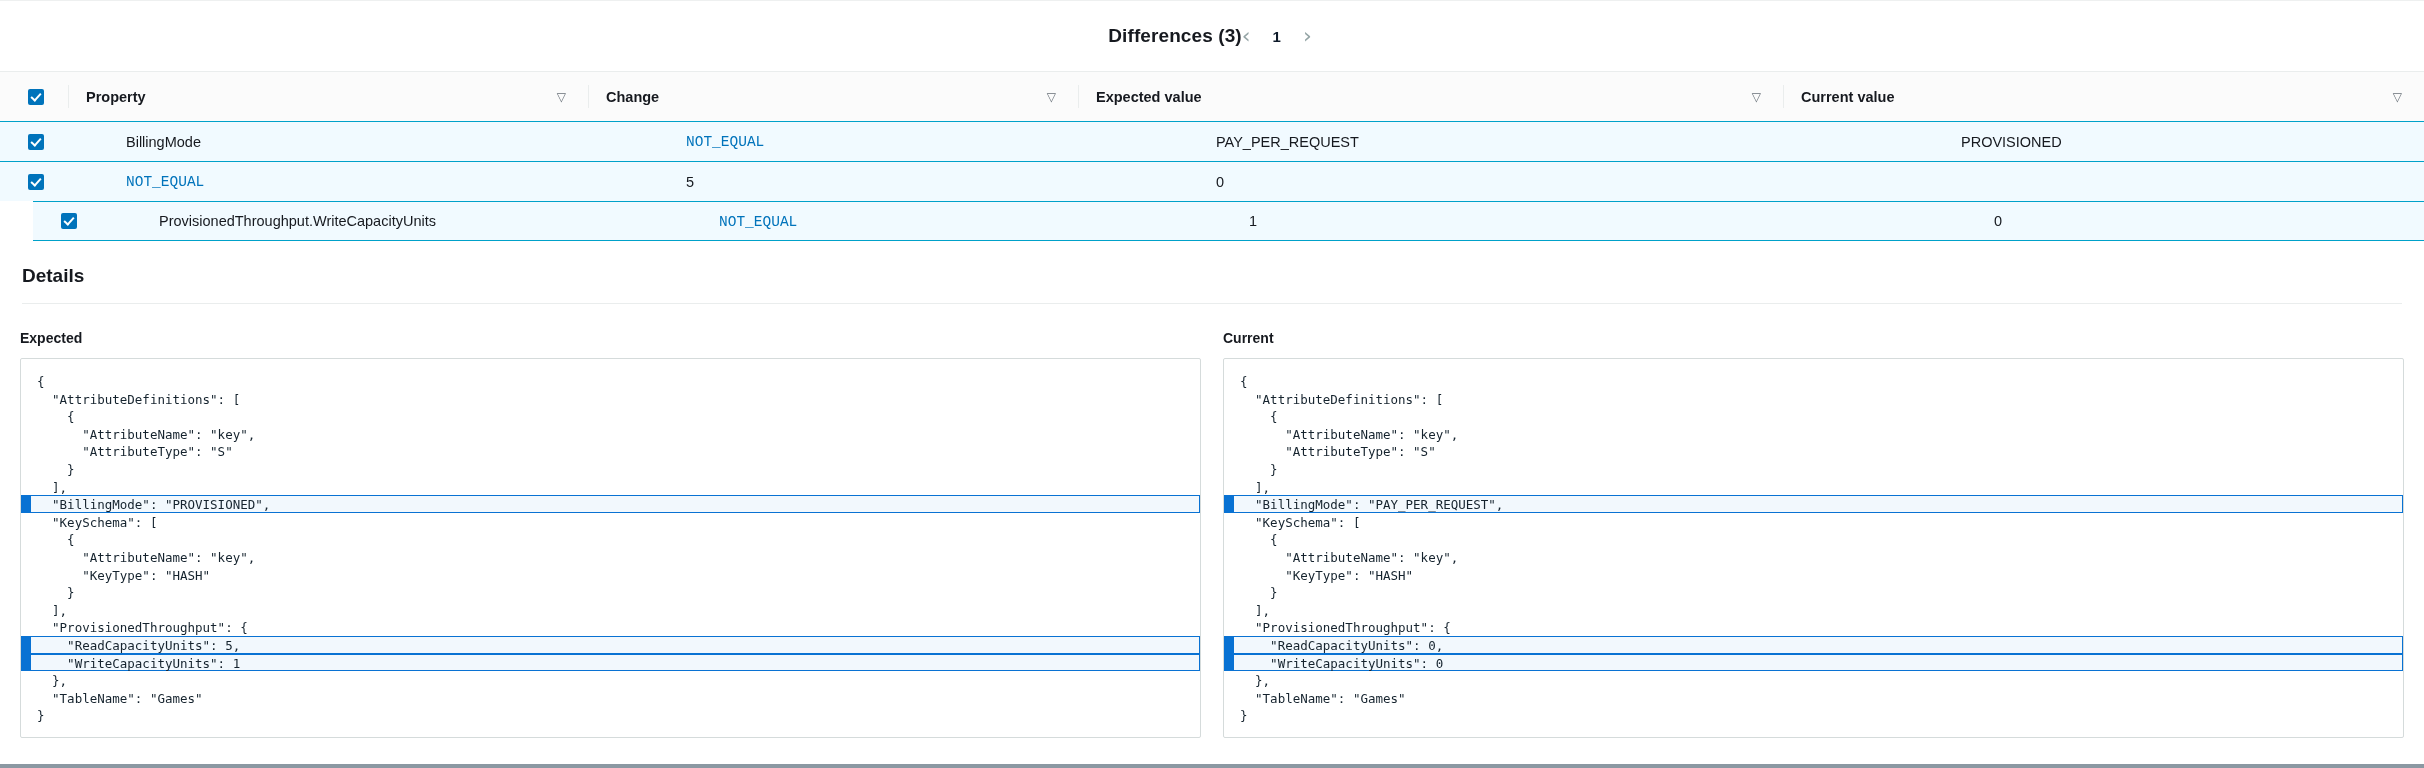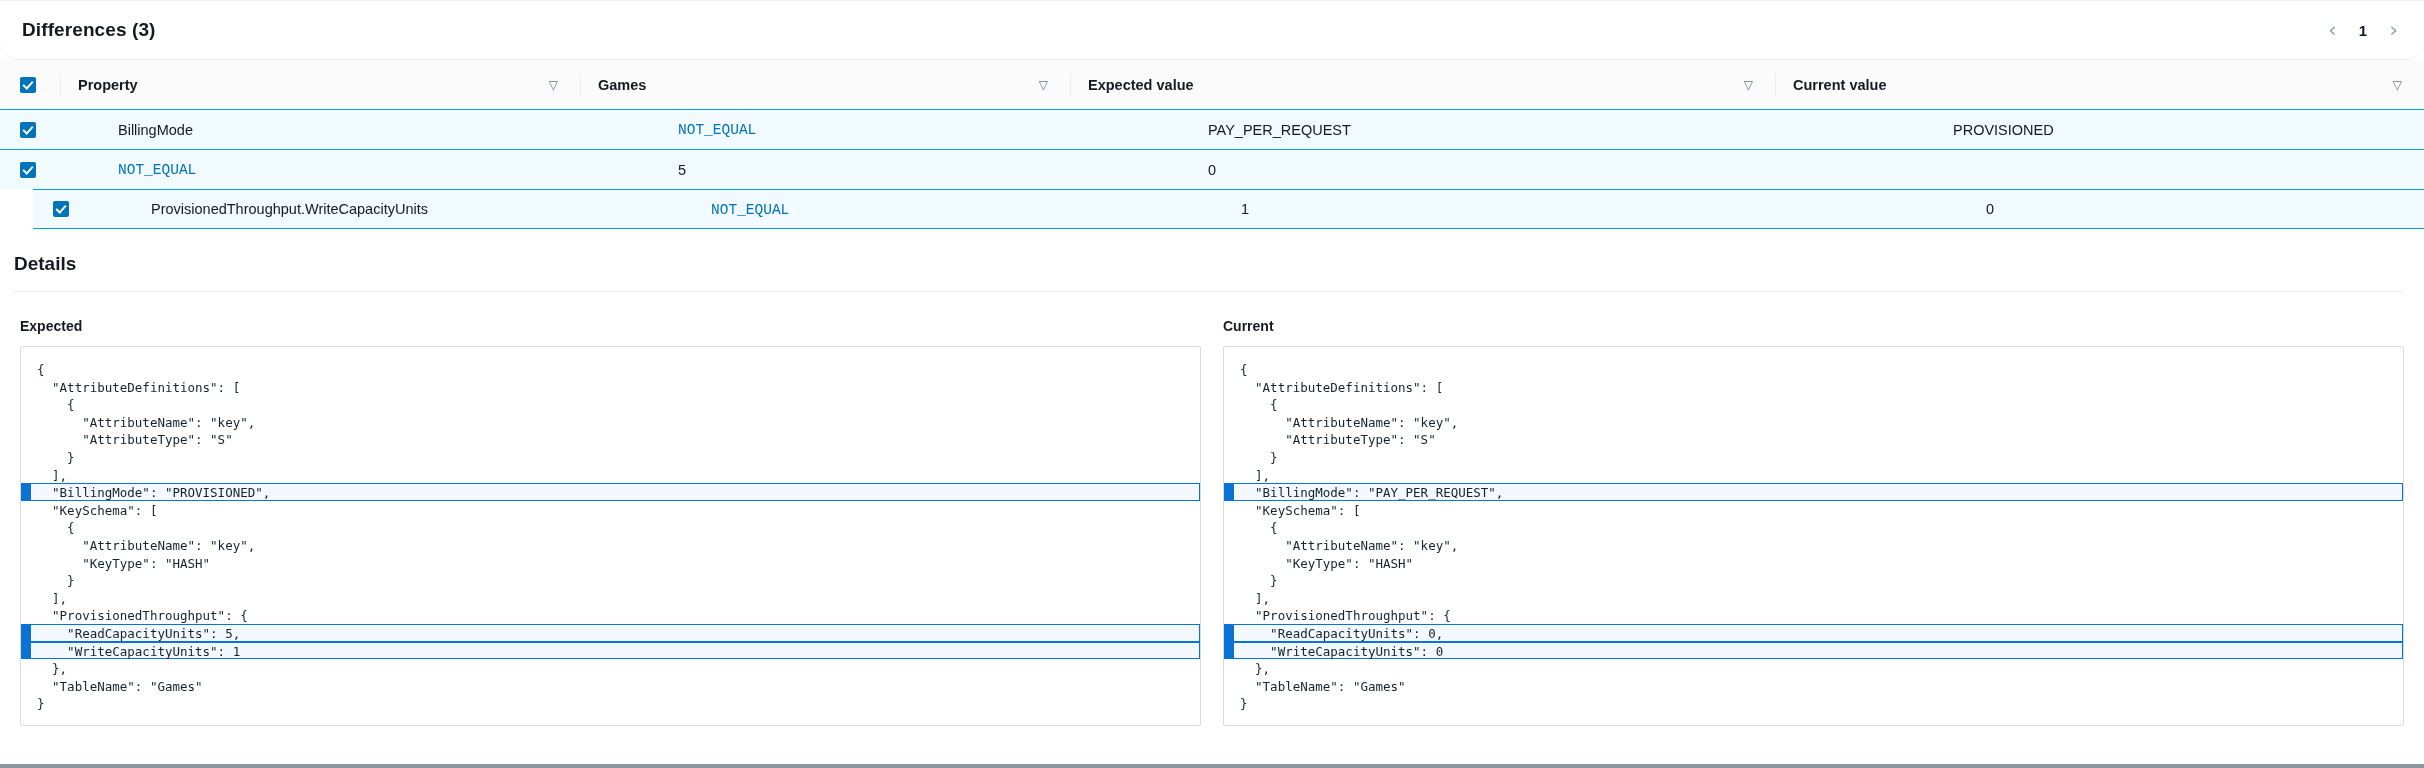--- a/index.html
+++ b/index.html
@@ -7,50 +7,50 @@
     --checkbox:#0073bb; --highlight-border:#0972d3; --highlight-bg:#f2f8fd;
     --highlight-marker:#0972d3; --divider:#eaeded; --code-border:#d5dbdb;
     --bottom-bar:#8b98a2; --text:#16191f; --muted:#687078; --chev:#95a5a6;
   }
   *{box-sizing:border-box; margin:0; padding:0;}
   html,body{width:2424px; height:768px; overflow:hidden; background:#fff;
     font-family:"Liberation Sans", sans-serif; color:var(--text);}
   .page{position:relative; width:2424px; height:768px; background:#fff; border-top:1px solid #eef0f0;}
 
   
-  .panel-header{height:59px; display:flex; align-items:center; justify-content:space-between;
-    padding:0 26px 0 22px; border-bottom:1px solid var(--divider);border-radius:18px;}
+  .panel-header{height:71px; display:flex; align-items:center; justify-content:center;
+    padding:0 26px 0 22px; border-bottom:1px solid var(--divider);}
   .panel-title{font-size:19px; font-weight:700; letter-spacing:.1px;}
   .pagination{display:flex; align-items:center; gap:20px;}
   .chev{color:var(--chev); font-size:22px; line-height:1; cursor:default; font-weight:400;
     font-family:"DejaVu Sans", sans-serif;}
   .page-num{font-size:15px; font-weight:700; color:#0f1b2a; padding:0 2px;}
 
   
   .diff-table{width:100%;}
-  .t-row{display:grid; grid-template-columns:60px 520px 490px 705px 1fr; align-items:center;}
+  .t-row{display:grid; grid-template-columns:60px 520px 490px 705px 1fr; align-items:center;padding-left:8px;}
   .t-head{height:49px; background:#fbfbfb;}
   .t-head .t-cell{position:relative; height:100%; display:flex; align-items:center;
     justify-content:space-between; padding:0 22px 0 18px; font-weight:700; font-size:14.5px;}
   .t-head .t-cell:not(.sel-cell)::before{content:""; position:absolute; left:0; top:13px; bottom:13px;
     width:1px; background:var(--divider);}
   .filter-icon{color:var(--muted); font-size:12px; font-family:"DejaVu Sans", sans-serif;}
   .sel-cell{padding-left:20px; display:flex; align-items:center; height:100%;}
   .checkbox{width:16px; height:16px; background:var(--checkbox); border-radius:2px; position:relative;
     flex:none; cursor:pointer;}
   .checkbox::after{content:""; position:absolute; left:5px; top:2px; width:4px; height:8px;
     border:solid #fff; border-width:0 2px 2px 0; transform:rotate(42deg);}
   .data-row{height:40px; background:var(--selected-row-bg); border-top:1px solid var(--selected-row-border);
     font-size:14.5px; cursor:pointer;gap:40px;}
   .data-row:last-child{border-bottom:1px solid var(--selected-row-border);margin-left:33px;}
   .data-row .t-cell{padding:0 22px 0 18px; white-space:nowrap; overflow:hidden;}
   .change-link{color:var(--link); text-decoration:none; cursor:pointer;font-family:Liberation Mono, monospace;}
 
   
-  .details-header{padding:24px 22px 0 14px;border-radius:31px;}
+  .details-header{padding:24px 22px 0 22px;border-radius:31px;}
   .details-title{font-size:19px; font-weight:700;}
   .details-divider{height:1px; background:var(--divider); margin-top:16px;}
   .detail-cols{display:grid; grid-template-columns:1fr 1fr; column-gap:22px; padding:26px 20px 0 20px;}
   .col-label{font-size:14px; font-weight:700; margin-bottom:12px;}
   .code-block{background:#fff; border:1px solid var(--code-border); border-radius:2px;
     height:380px; padding:13px 0; overflow:hidden;}
   .code-line{display:flex; align-items:stretch; height:17.6px;
     font-family:"DejaVu Sans Mono","Liberation Mono",monospace; font-size:12.5px; line-height:17.6px;
     color:#15232e;}
   .marker{width:10px; flex:none;}
@@ -77,21 +77,21 @@
   <div class="diff-table">
     <div class="t-row t-head">
       <div class="sel-cell">
         <span class="checkbox"></span>
       </div>
       <div class="t-cell">
         <span>Property</span>
         <span class="filter-icon">▽</span>
       </div>
       <div class="t-cell">
-        <span>Games</span>
+        <span>Change</span>
         <span class="filter-icon">▽</span>
       </div>
       <div class="t-cell">
         <span>Expected value</span>
         <span class="filter-icon">▽</span>
       </div>
       <div class="t-cell">
         <span>Current value</span>
         <span class="filter-icon">▽</span>
       </div>

